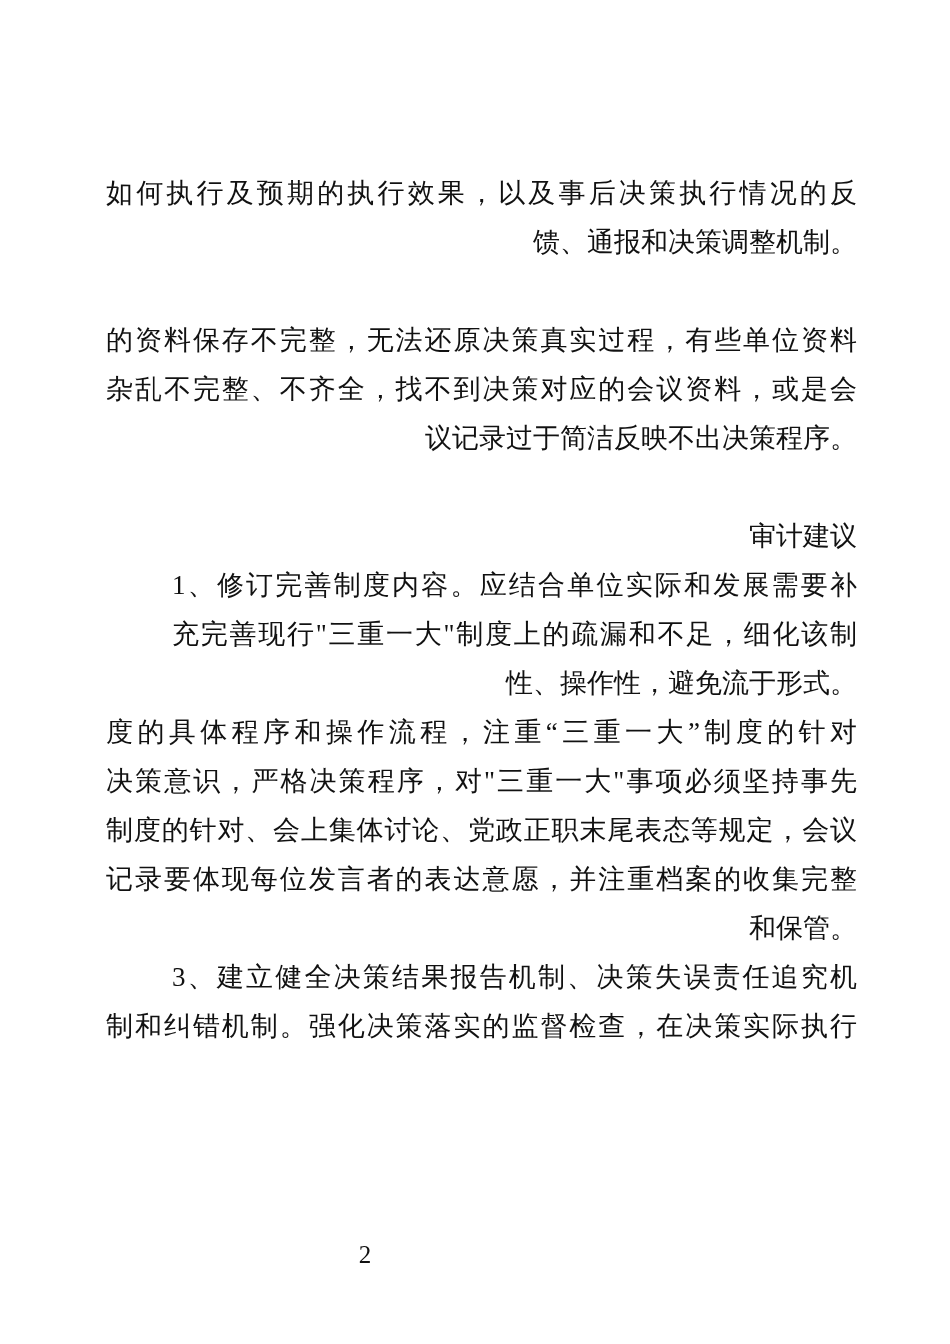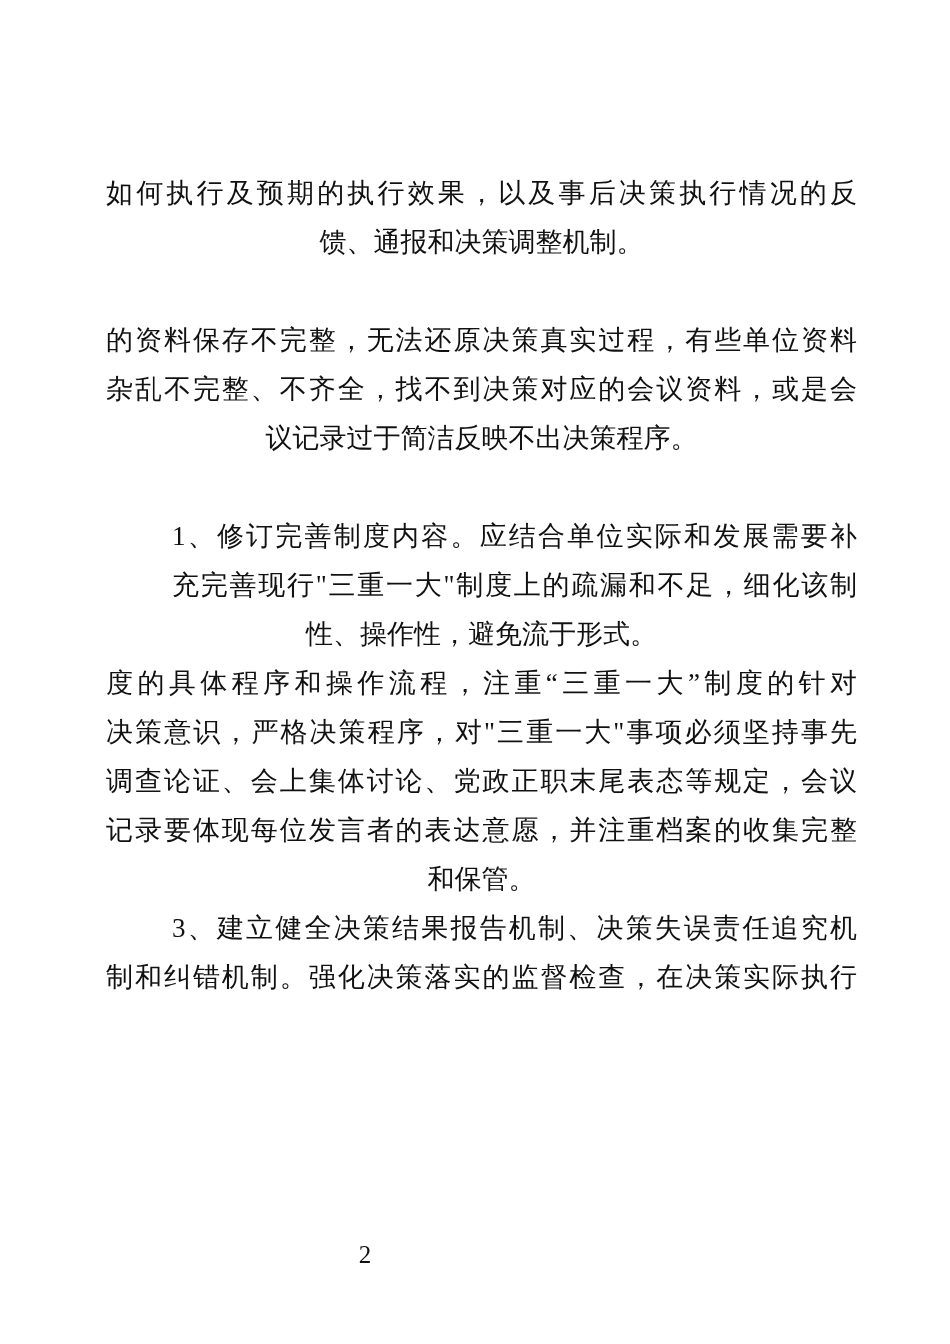--- a/index.html
+++ b/index.html
@@ -22,21 +22,21 @@
     top: 169px;
     width: 751px;
     margin-left: 14px;
   }
   .line {
     height: 49px;
     line-height: 49px;
     font-size: 27px;
     font-weight: 400;
     white-space: nowrap;
-    text-align: center;
+    text-align: right;
   }
   .line.fill {
     white-space: normal;
     text-align: justify;
     text-align-last: justify;
     -moz-text-align-last: justify;
   }
   .line.indent {
     padding-left: 66px;
   }
@@ -57,25 +57,26 @@
 
 <div class="page">
   <div class="text-block">
       <div class="line fill">如何执行及预期的执行效果，以及事后决策执行情况的反</div>
       <div class="line">馈、通报和决策调整机制。</div>
       <div class="line"></div>
       <div class="line fill">的资料保存不完整，无法还原决策真实过程，有些单位资料</div>
       <div class="line fill">杂乱不完整、不齐全，找不到决策对应的会议资料，或是会</div>
       <div class="line">议记录过于简洁反映不出决策程序。</div>
       <div class="line"></div>
+      <div class="line indent">审计建议</div>
       <div class="line indent fill">1、修订完善制度内容。应结合单位实际和发展需要补</div>
       <div class="line indent fill">充完善现行"三重一大"制度上的疏漏和不足，细化该制</div>
       <div class="line">性、操作性，避免流于形式。</div>
       <div class="line fill">度的具体程序和操作流程，注重“三重一大”制度的针对</div>
       <div class="line fill">决策意识，严格决策程序，对"三重一大"事项必须坚持事先</div>
-      <div class="line fill">调查论证、会上集体讨论、党政正职末尾表态等规定，会议</div>
+      <div class="line fill">制度的针对、会上集体讨论、党政正职末尾表态等规定，会议</div>
       <div class="line fill">记录要体现每位发言者的表达意愿，并注重档案的收集完整</div>
       <div class="line">和保管。</div>
       <div class="line indent fill">3、建立健全决策结果报告机制、决策失误责任追究机</div>
       <div class="line fill">制和纠错机制。强化决策落实的监督检查，在决策实际执行</div>
     </div>
   <div class="page-number">2</div>
 </div>
 
 </body></html>

